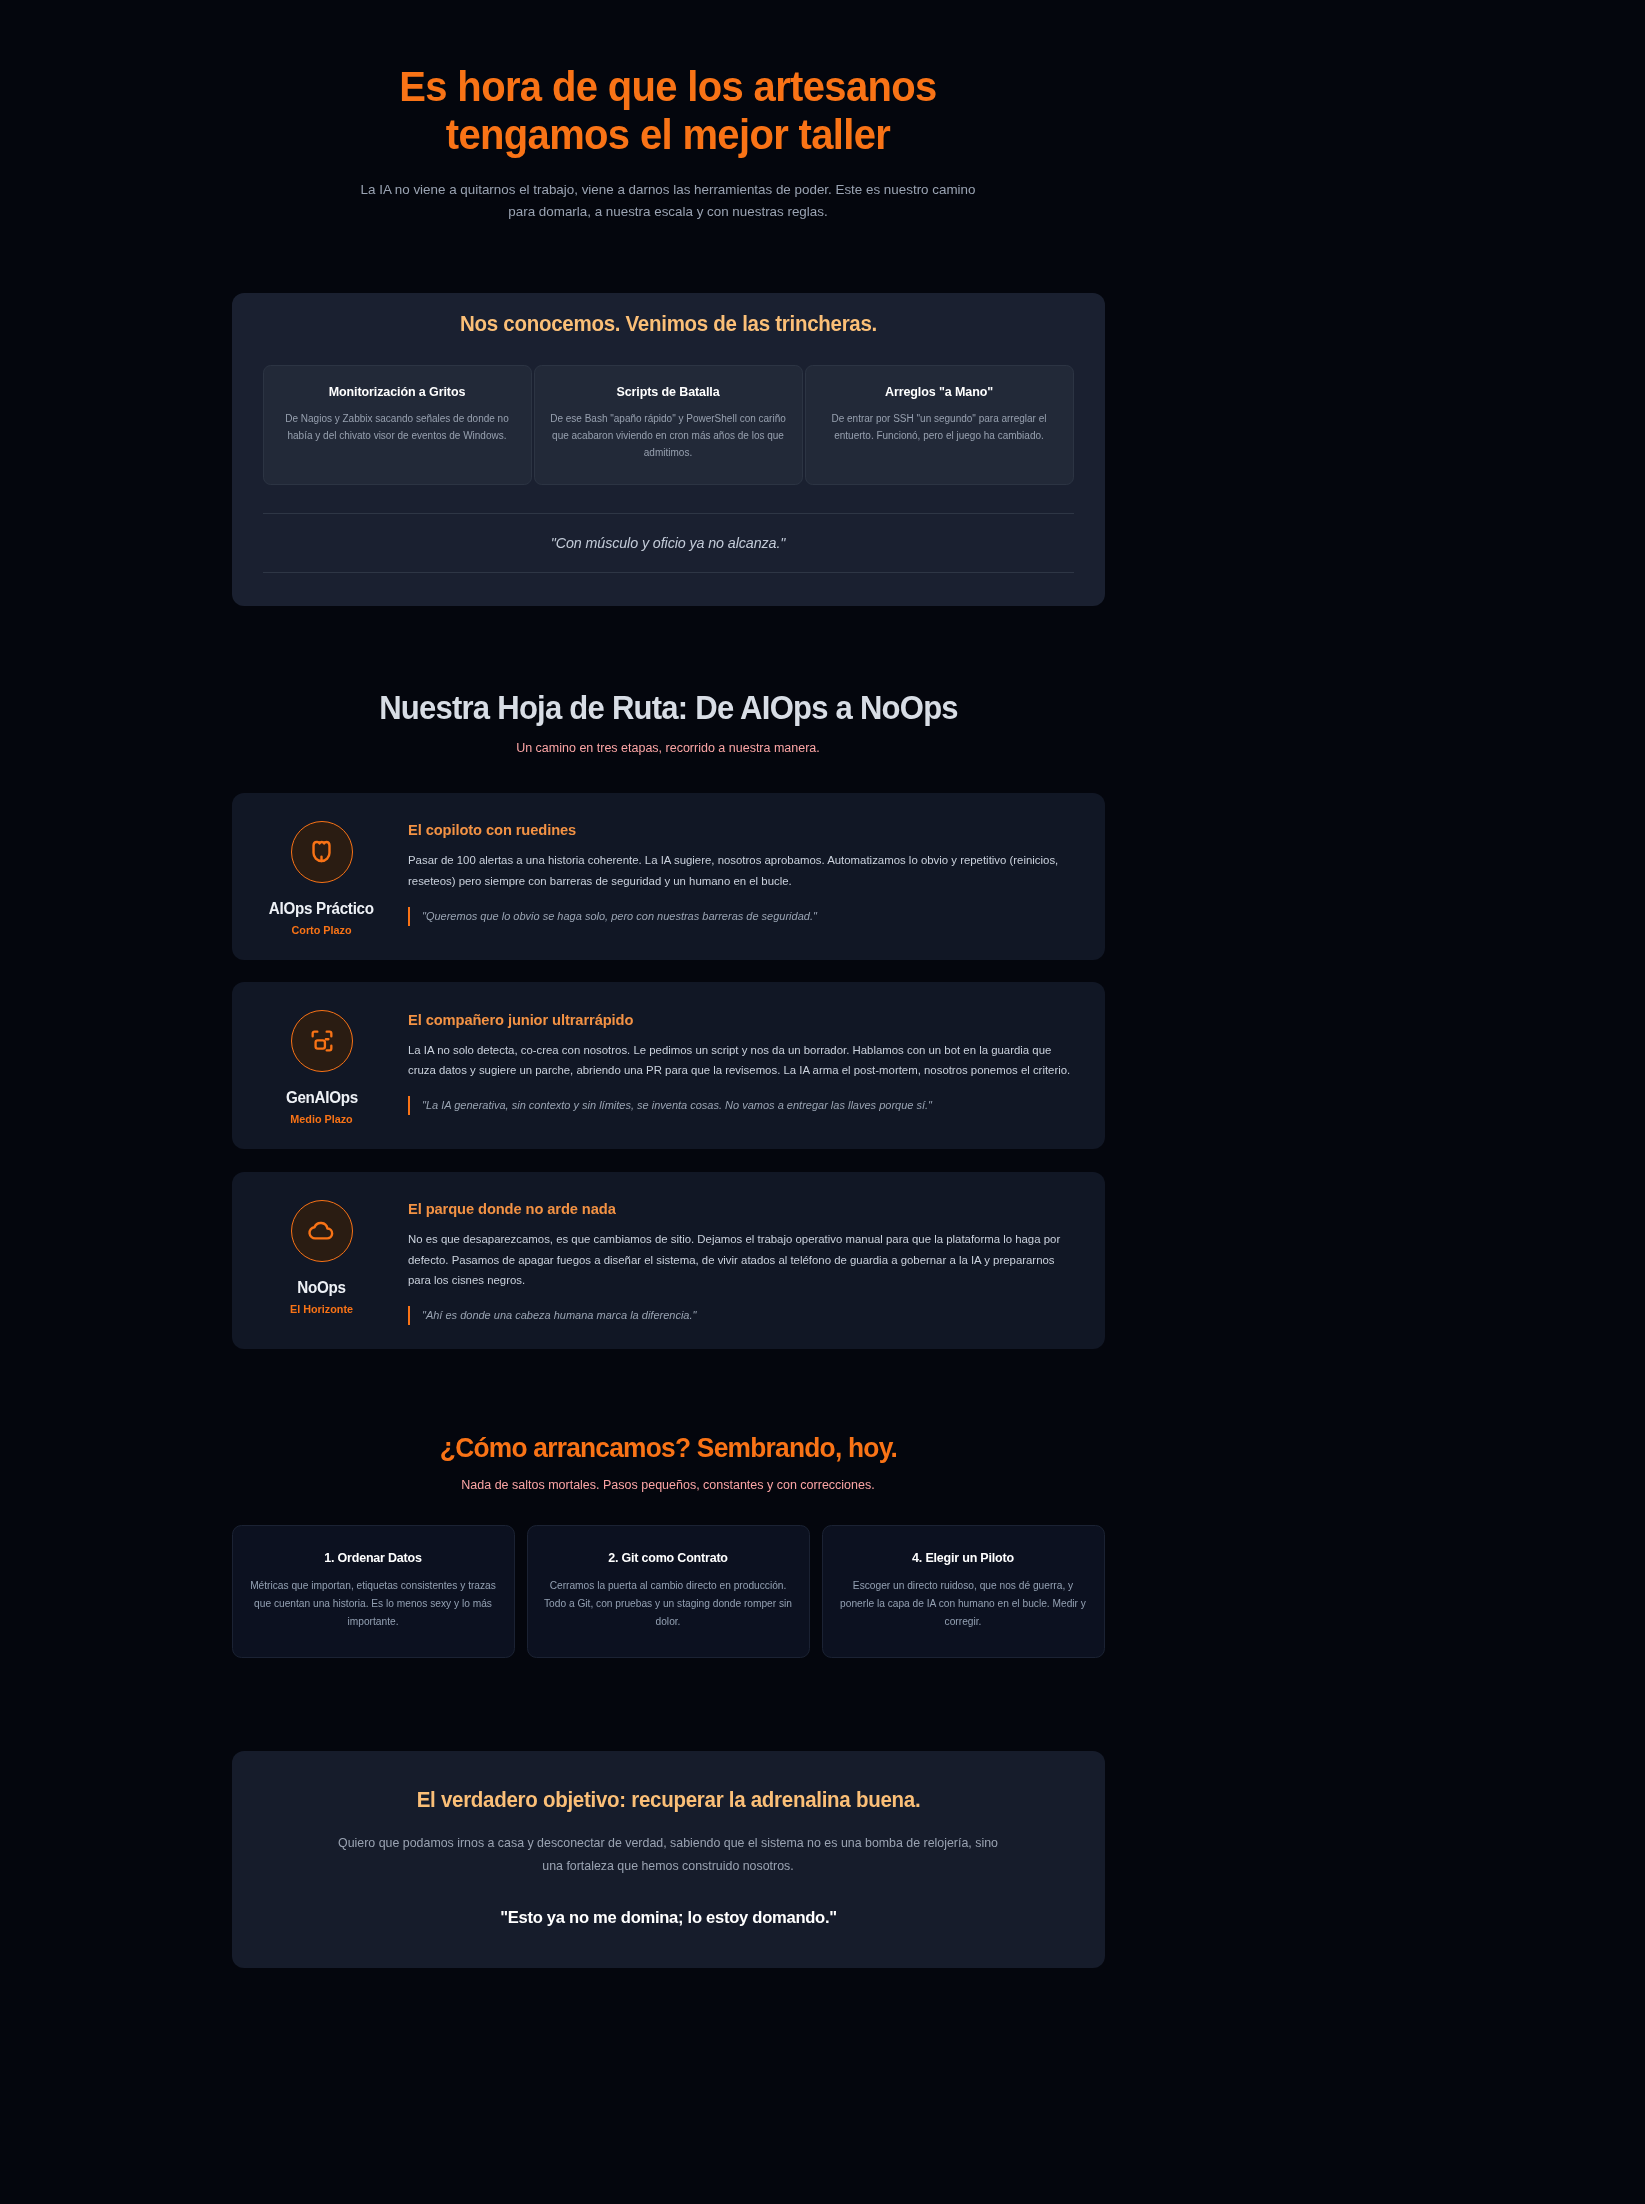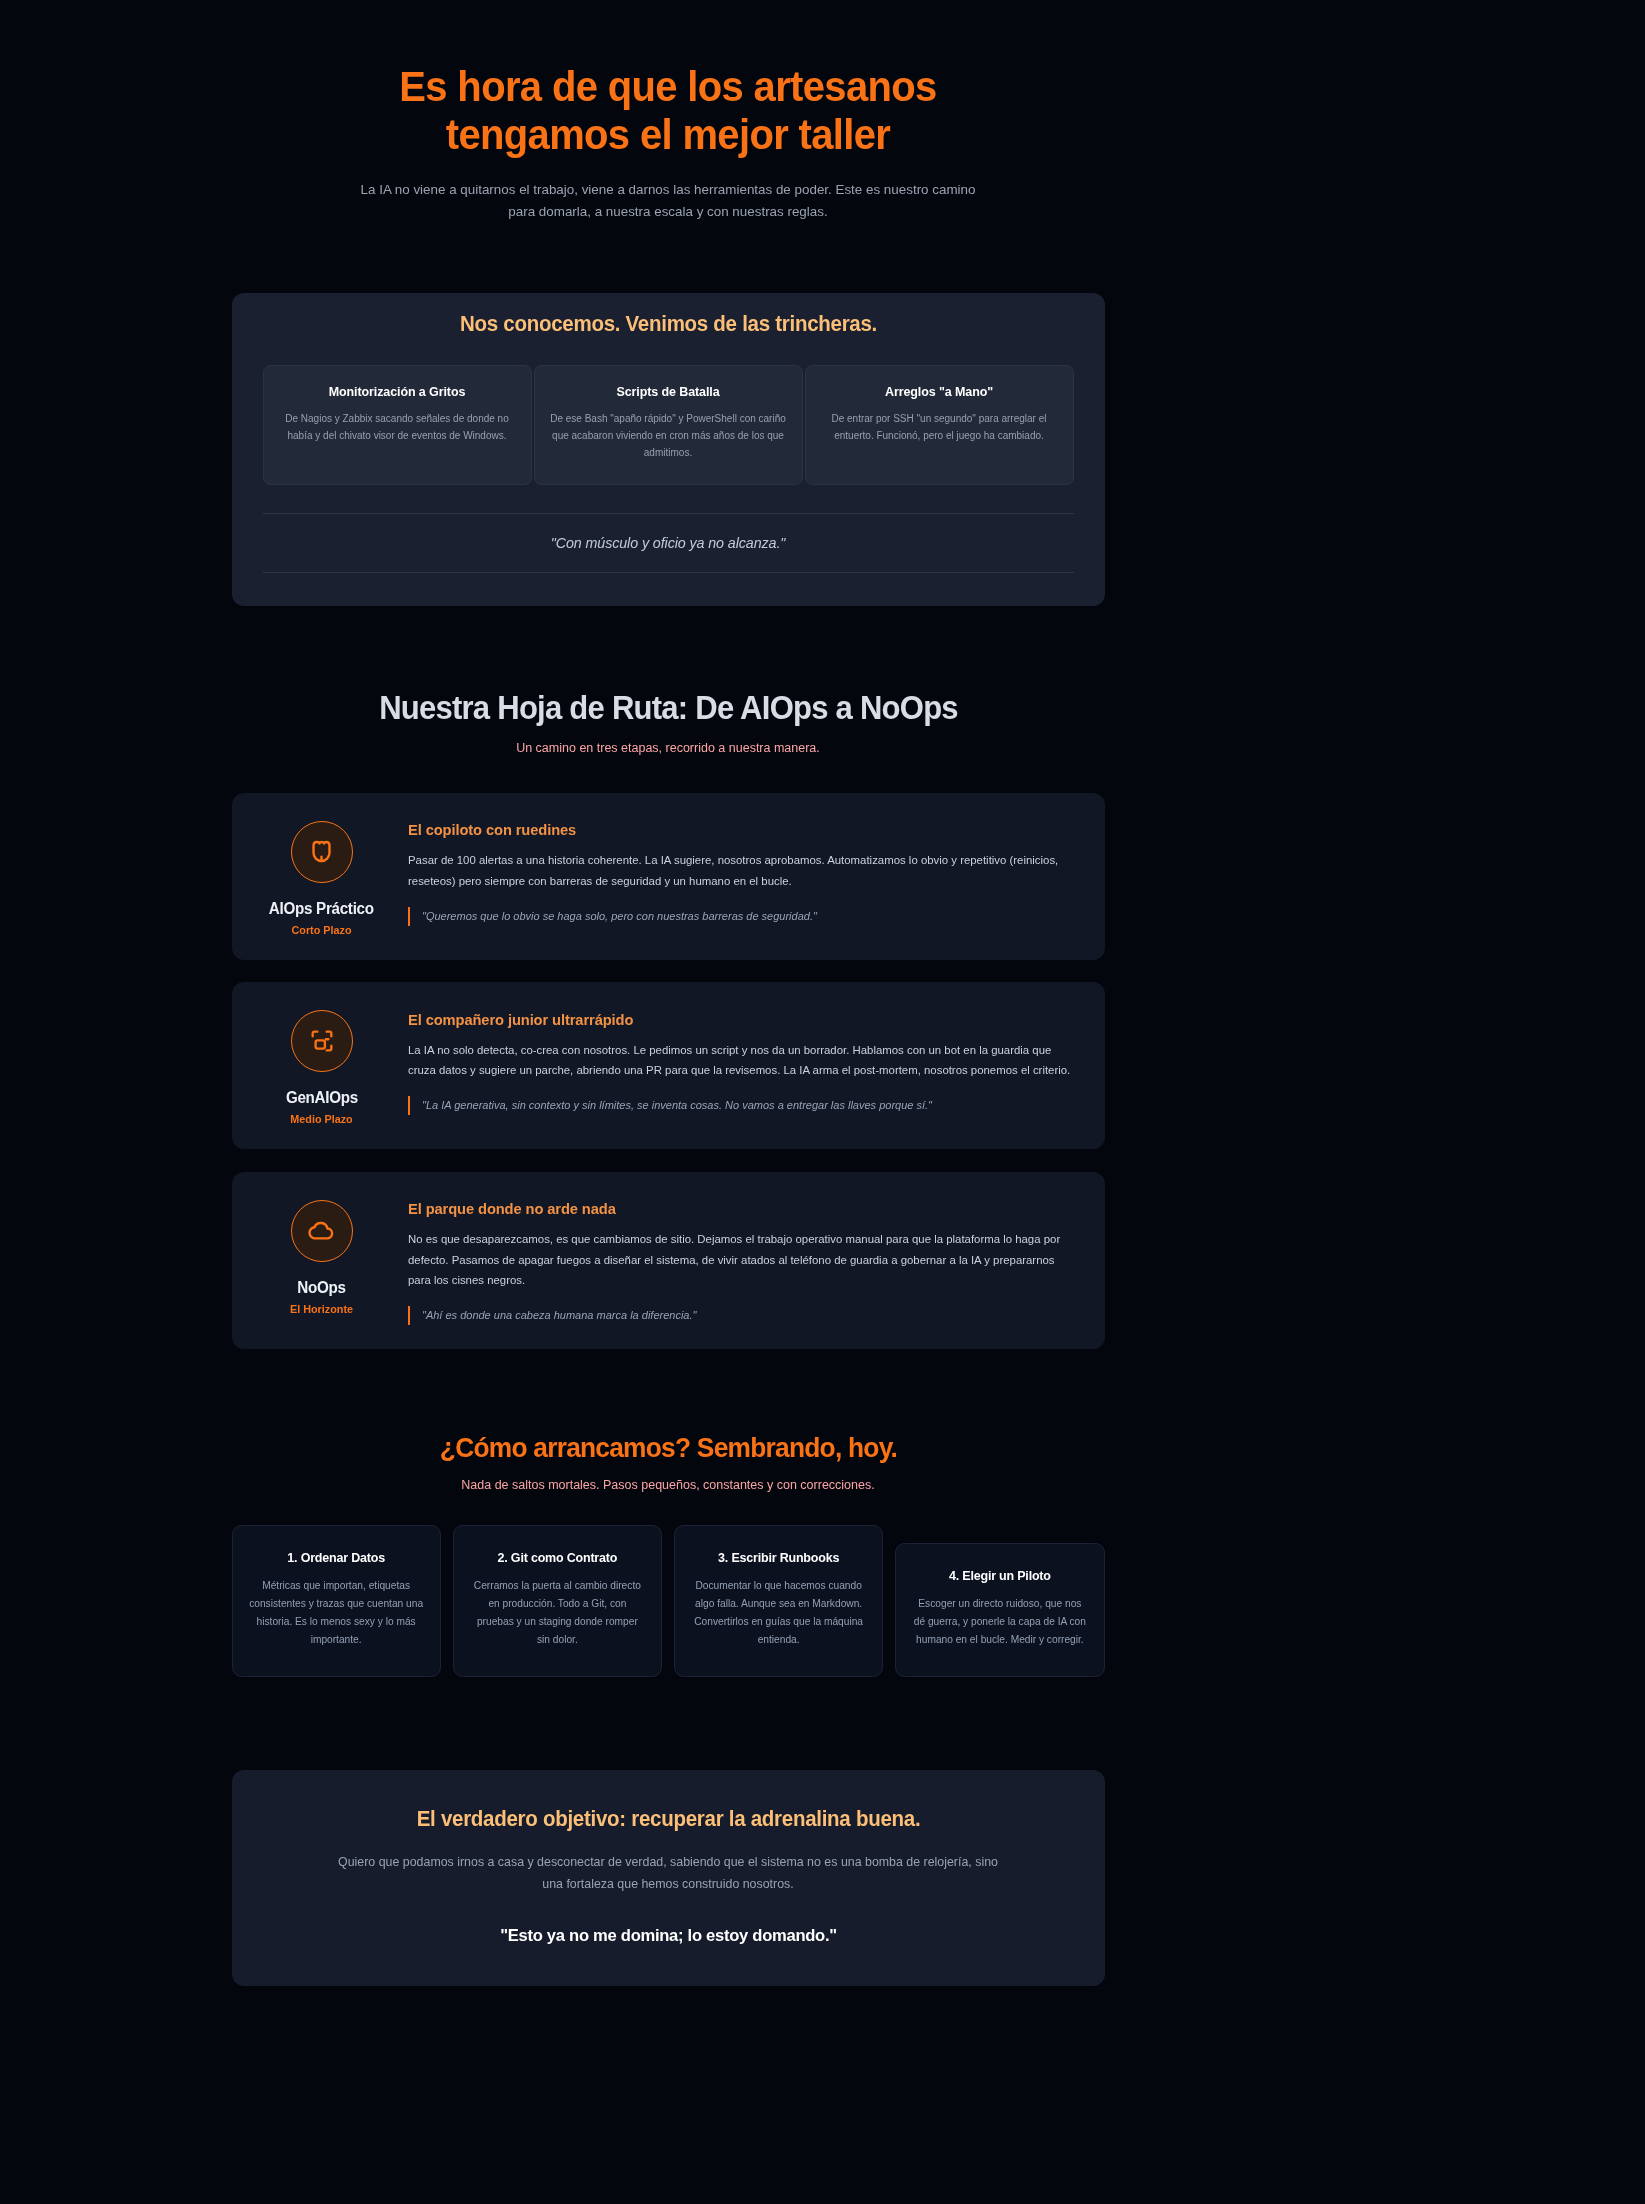--- a/index.html
+++ b/index.html
@@ -194,21 +194,21 @@
     font-size: 11px;
     line-height: 1.75;
     color: #9aa4b3;
   }
 
   
   .steps {
     display: flex;
     gap: 12px;
     margin-top: 33px;
-    align-items: flex-end;
+    align-items: flex-start;
   }
   .step {
     flex: 1 1 0;
     background: #0c1120;
     border: 0.9px solid #1b2233;
     border-radius: 9.5px;
     padding: 22.5px 15.6px 26px;
     text-align: center;
   }
   .step h4 {
@@ -366,24 +366,20 @@
     <div class="steps">
       <div class="step">
         <h4>1. Ordenar Datos</h4>
         <p>Métricas que importan, etiquetas consistentes y trazas que cuentan una historia. Es lo menos sexy y lo más importante.</p>
       </div>
       <div class="step">
         <h4>2. Git como Contrato</h4>
         <p>Cerramos la puerta al cambio directo en producción. Todo a Git, con pruebas y un staging donde romper sin dolor.</p>
       </div>
       <div class="step">
-        <h4>3. Escribir Runbooks</h4>
-        <p>Documentar lo que hacemos cuando algo falla. Aunque sea en Markdown. Convertirlos en guías que la máquina entienda.</p>
-      </div>
-      <div class="step">
         <h4>4. Elegir un Piloto</h4>
         <p>Escoger un directo ruidoso, que nos dé guerra, y ponerle la capa de IA con humano en el bucle. Medir y corregir.</p>
       </div>
     </div>
 
     <section class="final">
       <h3>El verdadero objetivo: recuperar la adrenalina buena.</h3>
       <p>Quiero que podamos irnos a casa y desconectar de verdad, sabiendo que el sistema no es una bomba de relojería, sino una fortaleza que hemos construido nosotros.</p>
       <div class="final-quote">"Esto ya no me domina; lo estoy domando."</div>
     </section>

